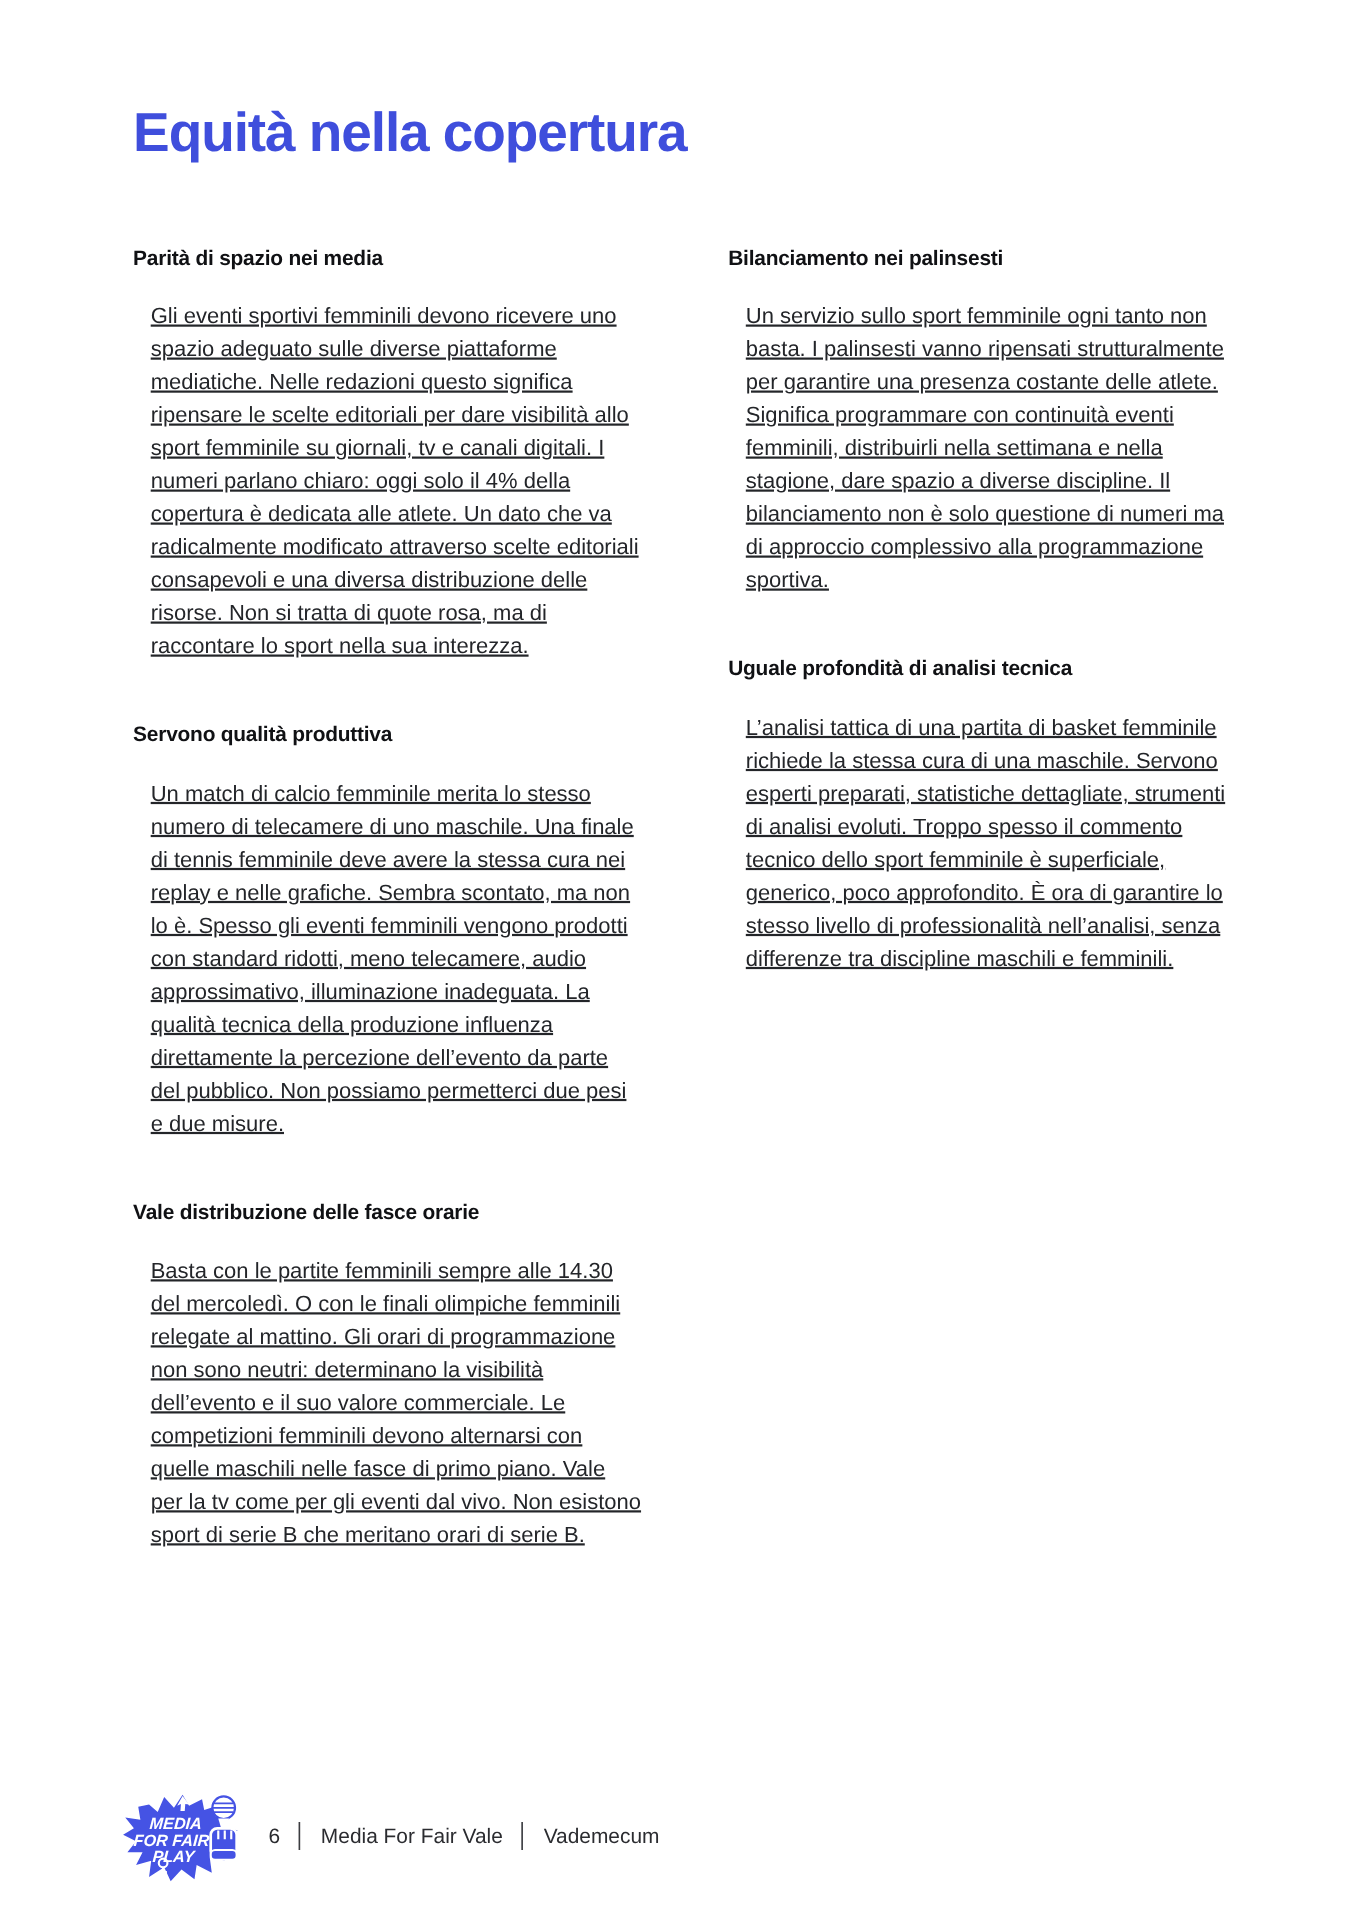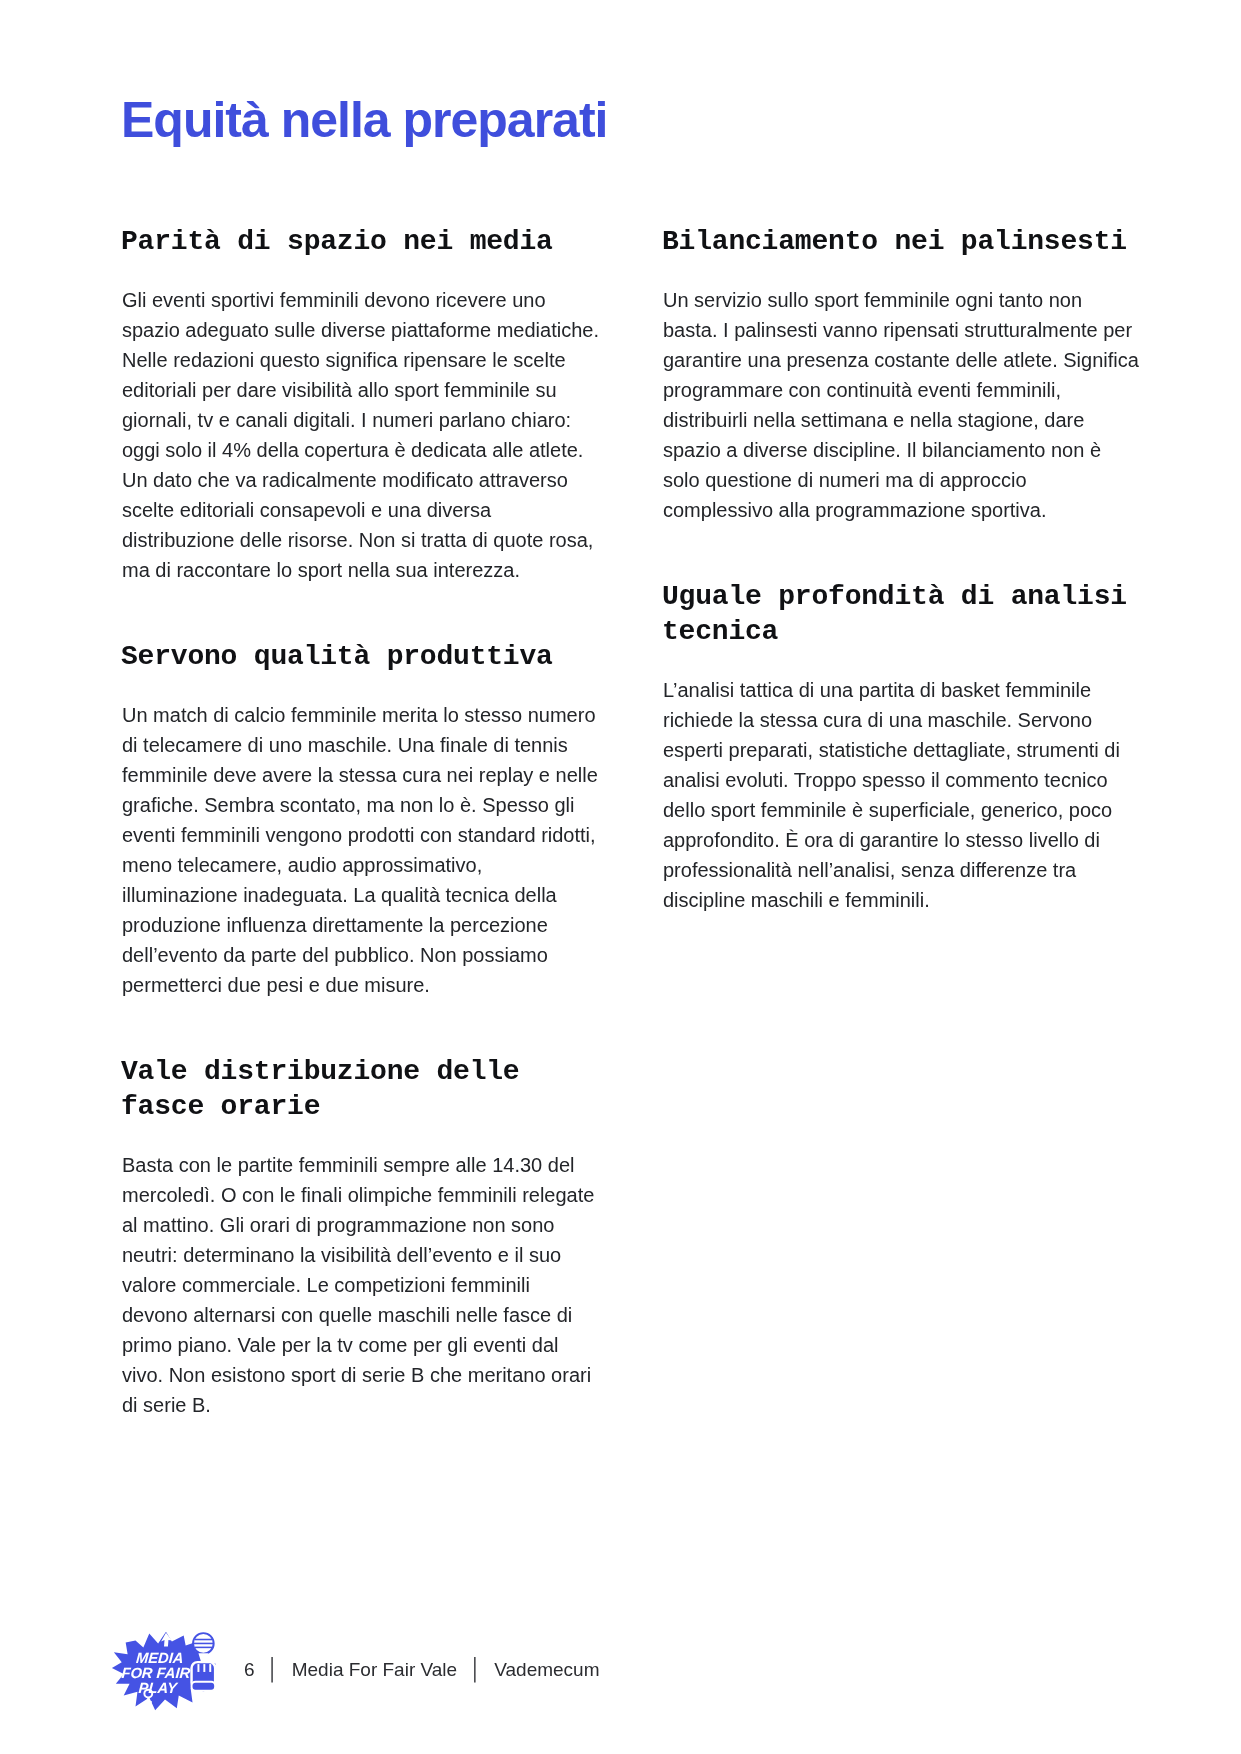--- a/index.html
+++ b/index.html
@@ -33,32 +33,32 @@
   .columns{
     display:grid;
     grid-template-columns:1fr 1fr;
     column-gap:62px;
     margin-top:74px;
   }
   .section{margin:0;}
   .section + .section{margin-top:54px;}
   .section-heading{
     margin:0 0 26px 0;
-    font-size:28px;
+    font-size:19px;
     line-height:1.25;
     font-weight:700;
     letter-spacing:-0.2px;
     color:var(--heading-color);
-    font-family:Liberation Mono, monospace;
   }
   .section-body{
-    margin:1px;
+    margin:16px;
     font-size:20px;
     line-height:30px;
     color:var(--text-color);
+    text-decoration:underline;
   }
   .footer{
     position:absolute;
     left:106px;
     top:1626px;
     display:flex;
     align-items:center;
     gap:20px;
   }
   .logo{
@@ -82,21 +82,21 @@
     transform:translateY(-1px);
   }
 </style>
 </head>
 <body>
 
 <div class="page">
 
   <div class="content">
 
-    <h1 class="page-title">Equità nella preparati</h1>
+    <h1 class="page-title">Equità nella copertura</h1>
 
     <div class="columns">
 
       <div class="column">
         <div class="section">
           <h2 class="section-heading">Parità di spazio nei media</h2>
           <p class="section-body">Gli eventi sportivi femminili devono ricevere uno spazio adeguato sulle diverse piattaforme mediatiche. Nelle redazioni questo significa ripensare le scelte editoriali per dare visibilità allo sport femminile su giornali, tv e canali digitali. I numeri parlano chiaro: oggi solo il 4% della copertura è dedicata alle atlete. Un dato che va radicalmente modificato attraverso scelte editoriali consapevoli e una diversa distribuzione delle risorse. Non si tratta di quote rosa, ma di raccontare lo sport nella sua interezza.</p>
         </div>
         <div class="section">
           <h2 class="section-heading">Servono qualità produttiva</h2>

